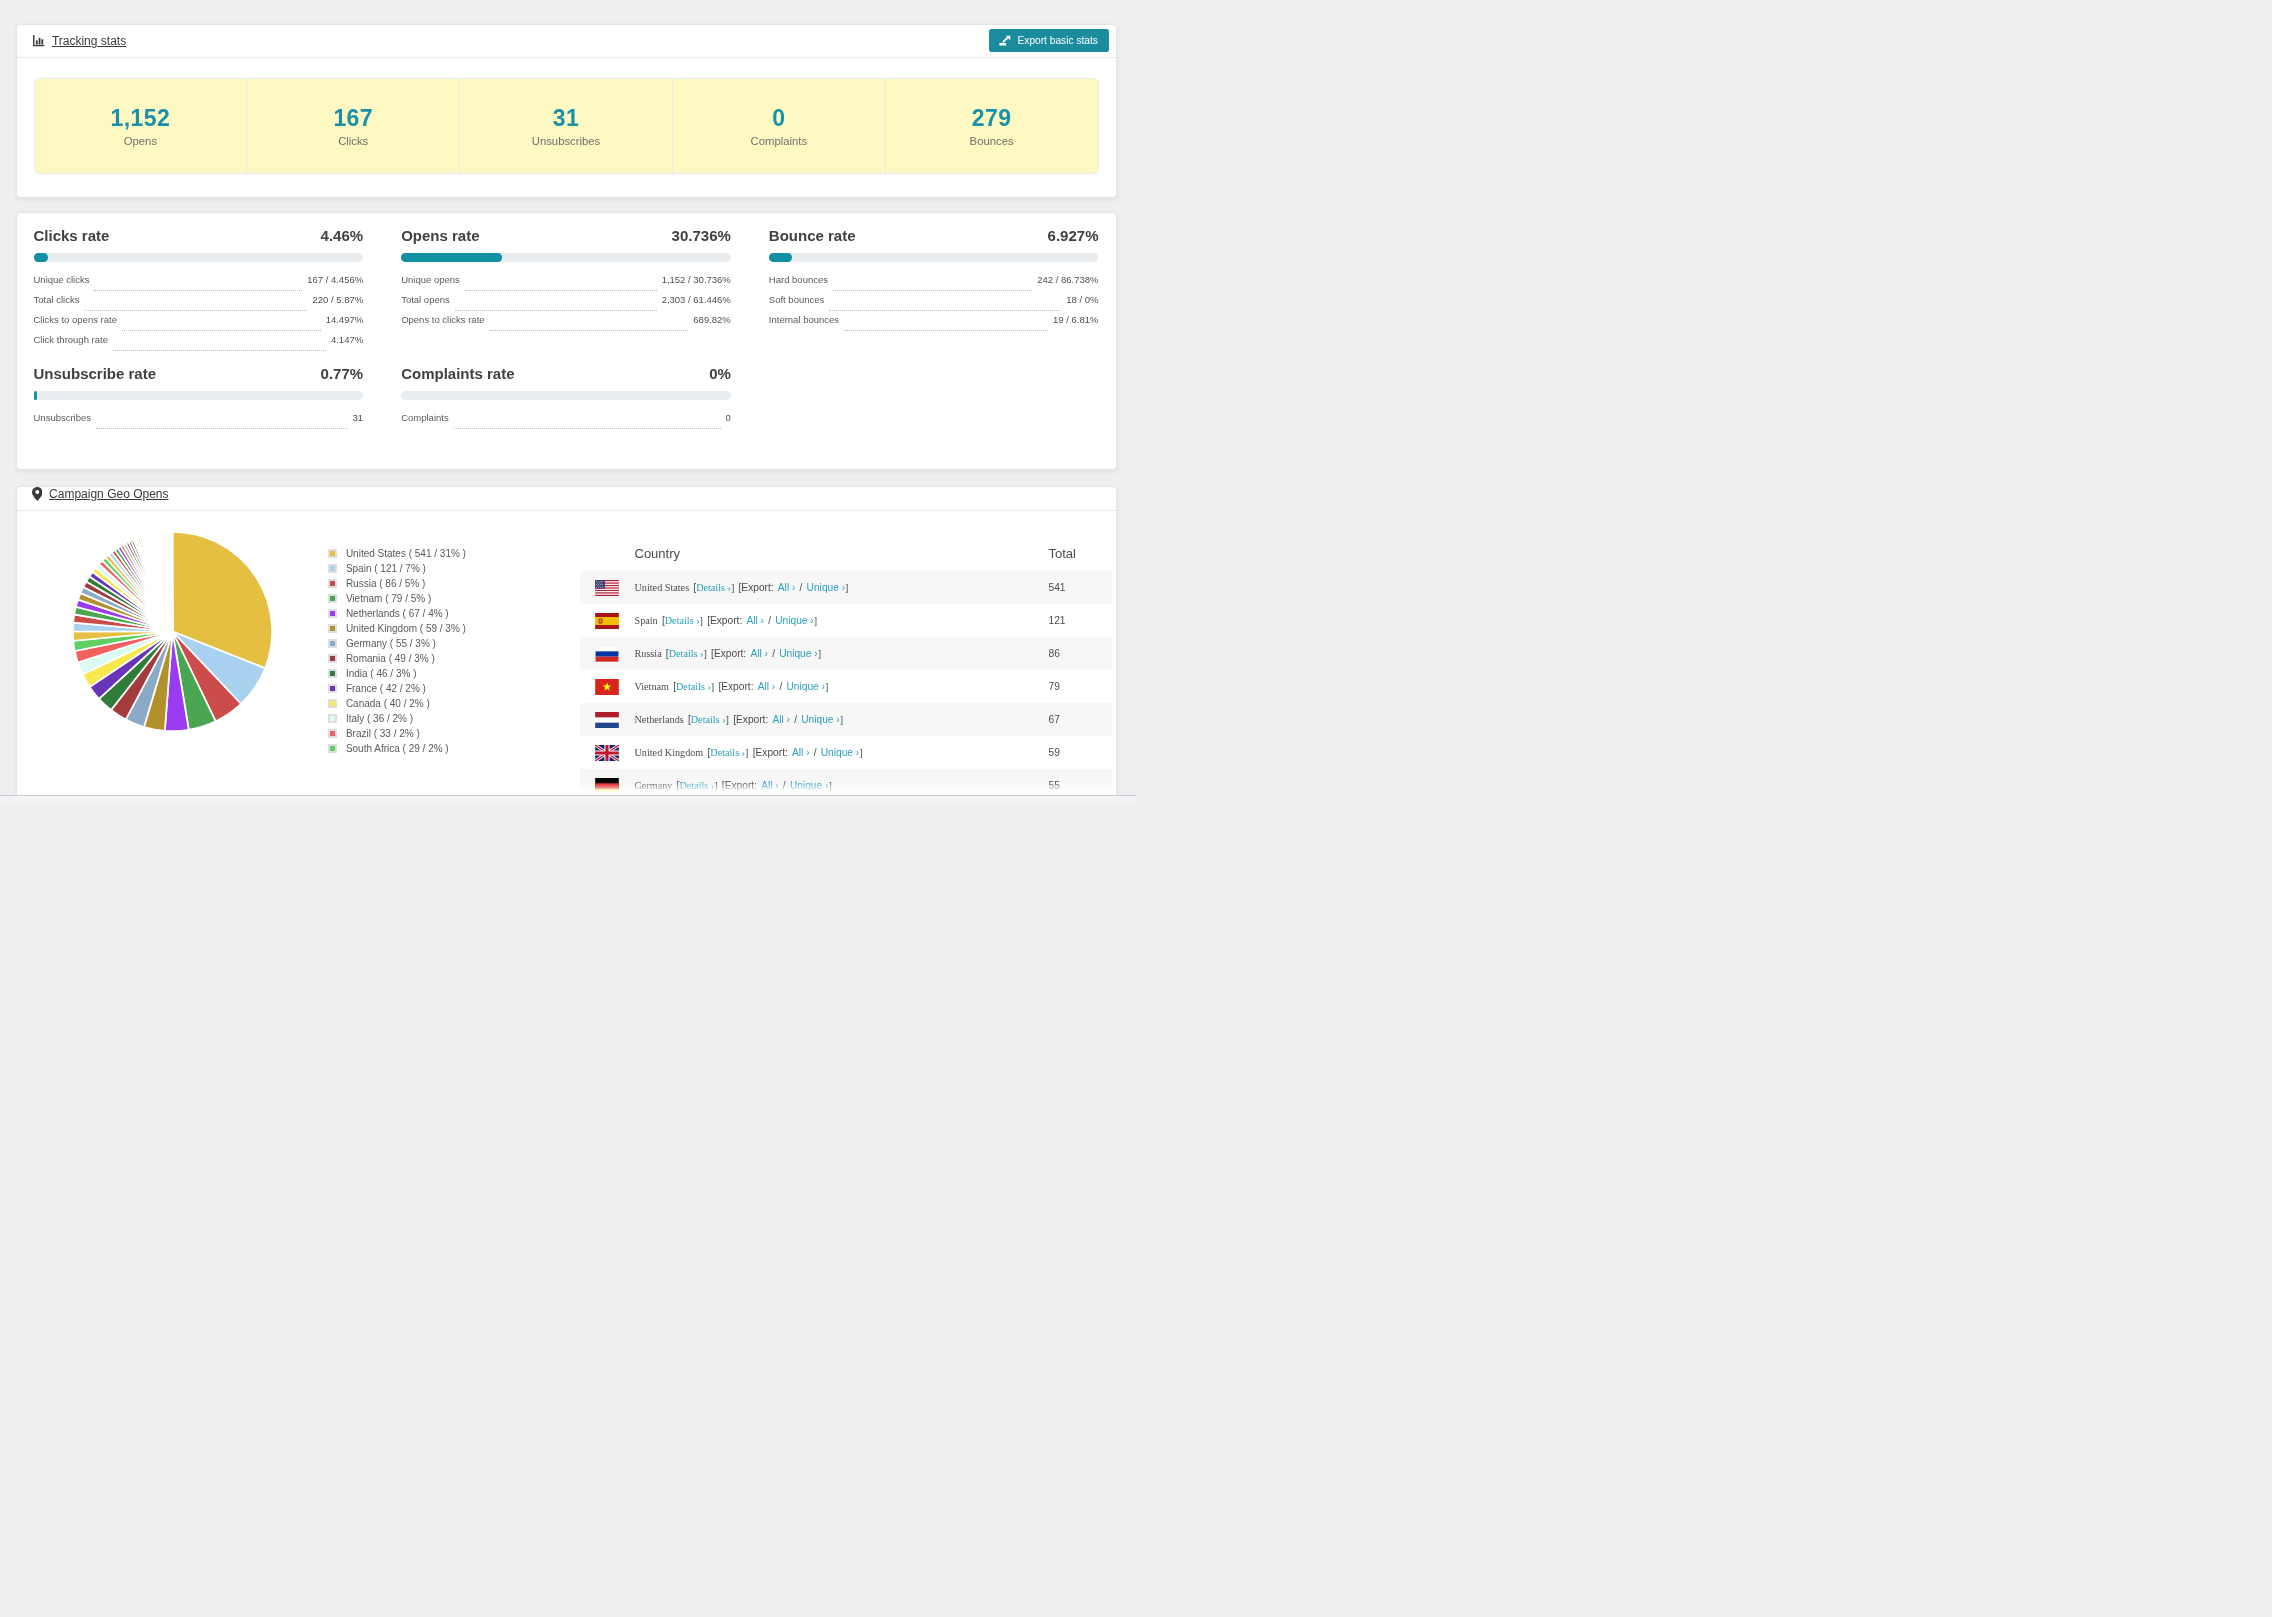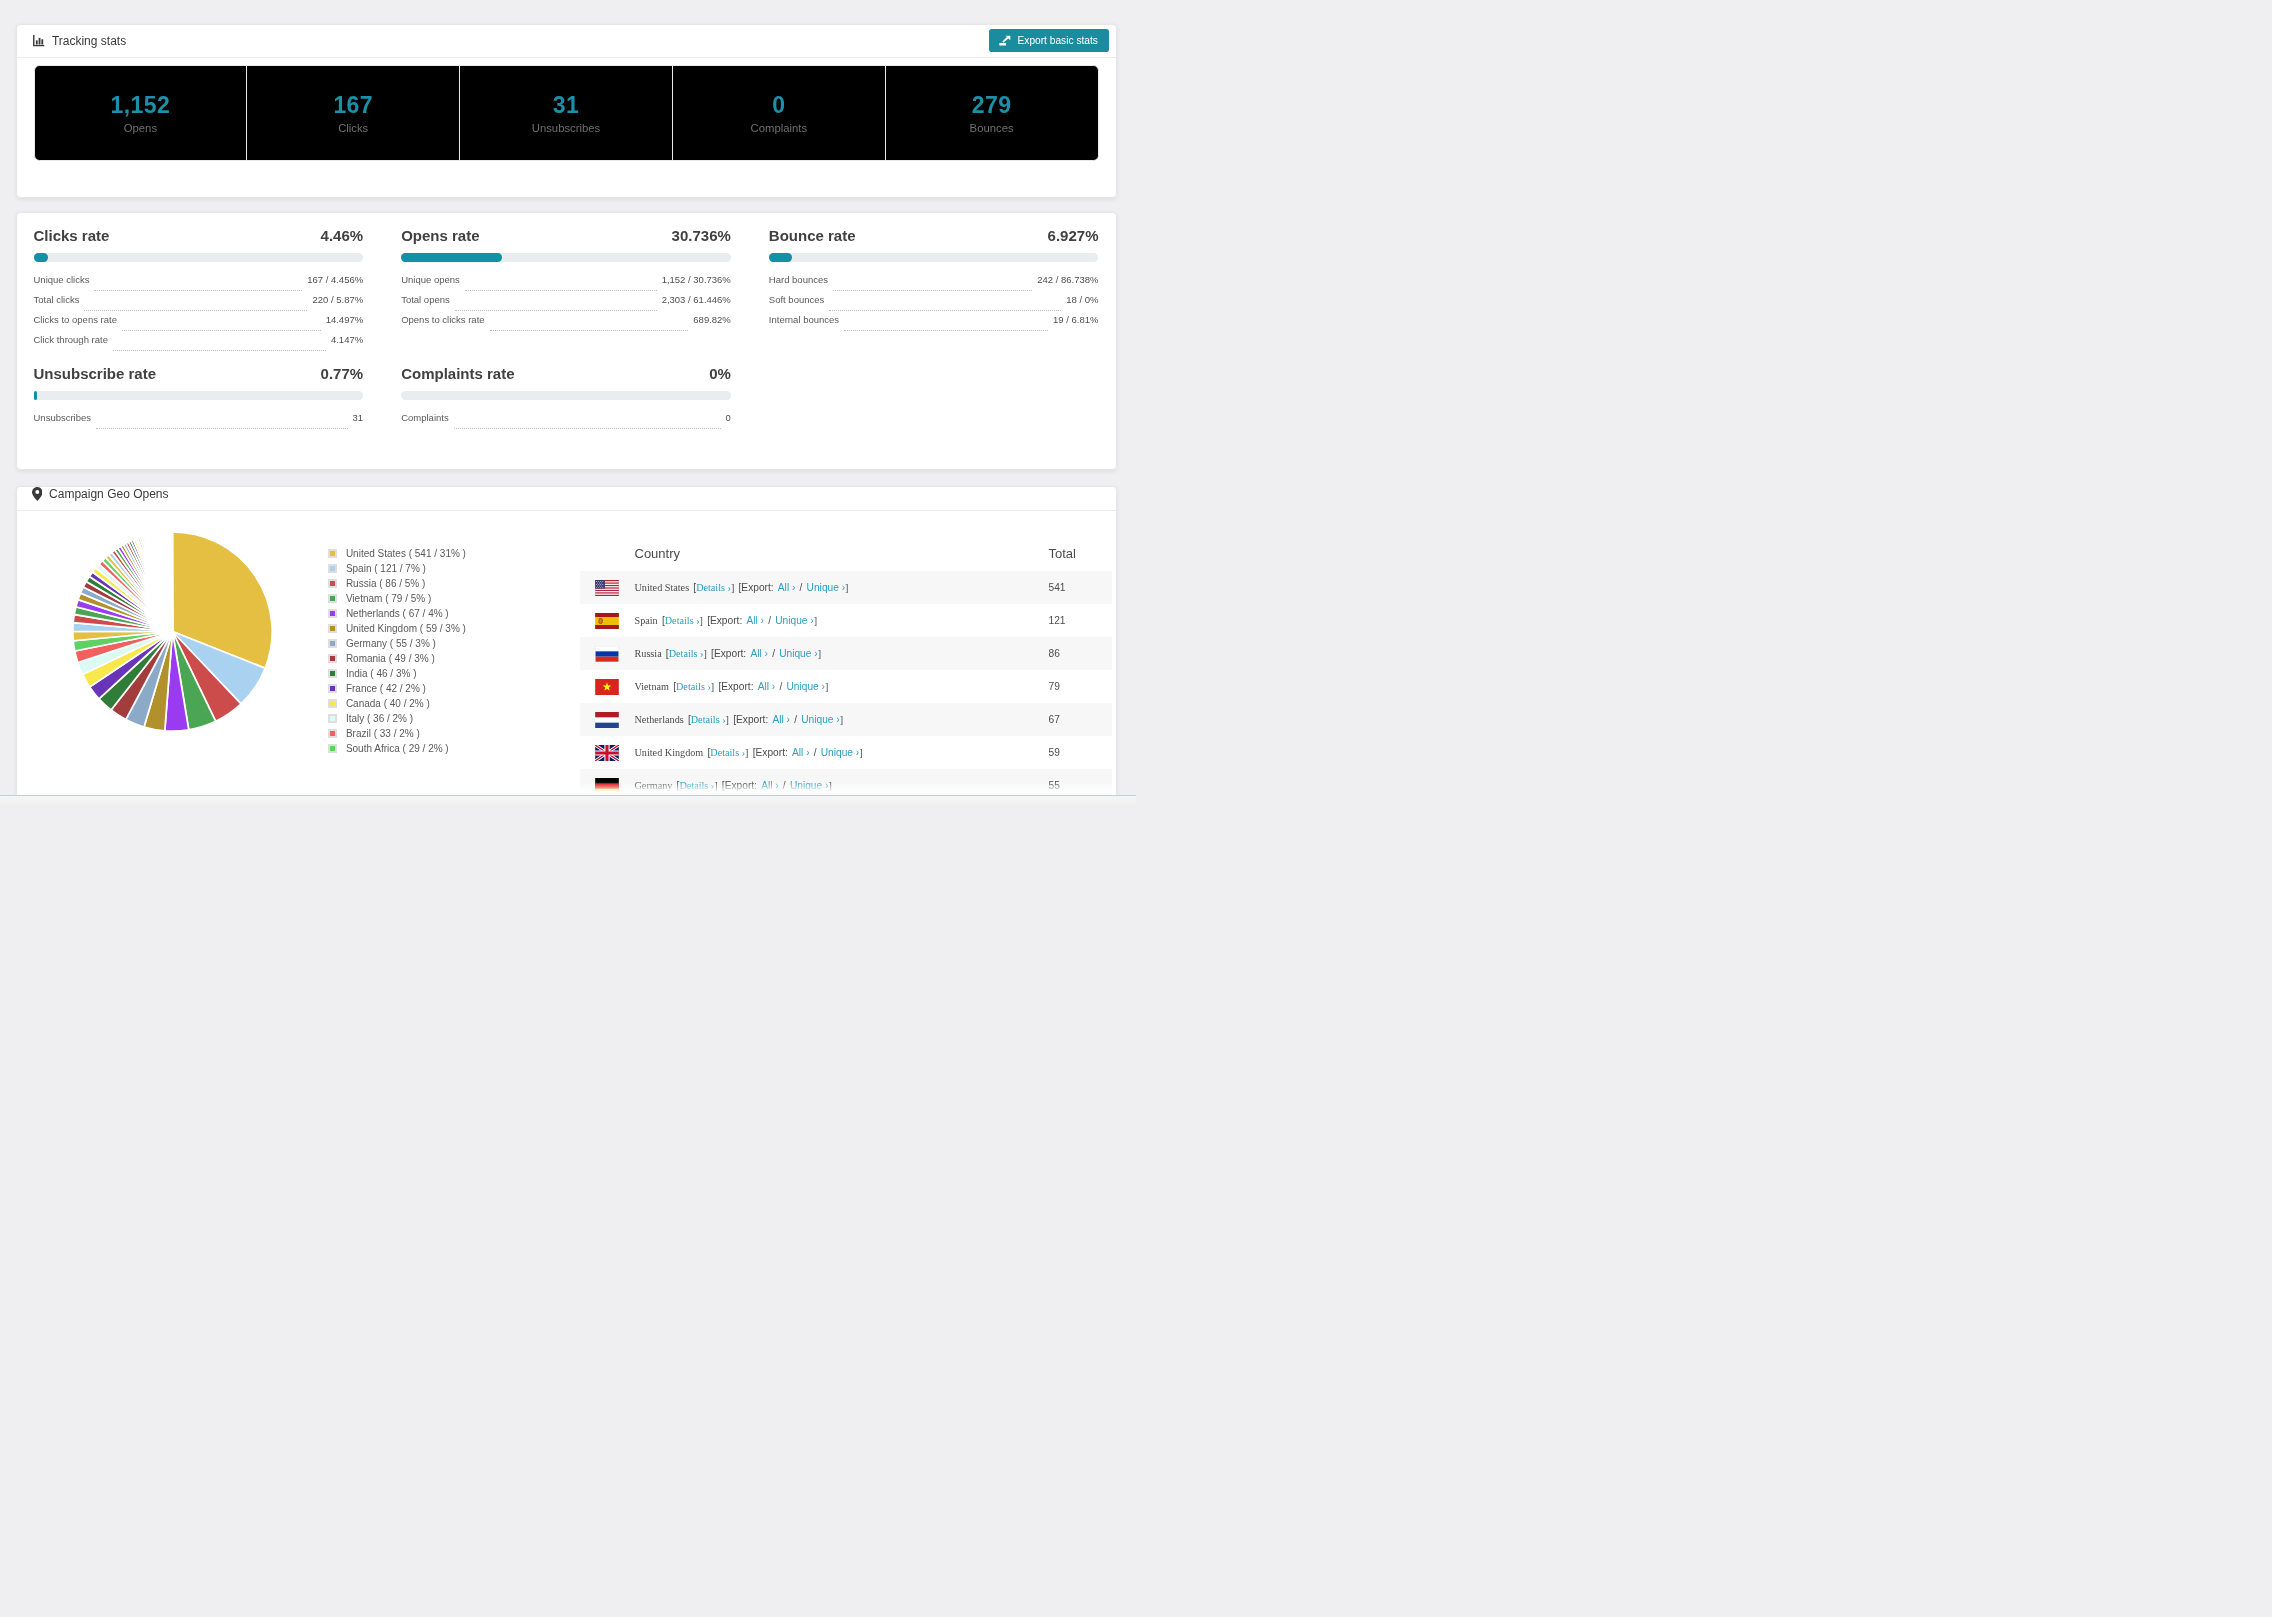--- a/index.html
+++ b/index.html
@@ -7,28 +7,28 @@
   *{box-sizing:border-box;}
 
   .panel{position:absolute;left:15.5px;width:1101px;background:#fff;border:0.7px solid #e6e6e6;
     border-radius:4.2px;box-shadow:0 1.4px 4.2px rgba(50,50,70,.08);}
   #panel-tracking{top:24px;height:174px;}
   #panel-rates{top:212px;height:258px;}
   #panel-geo{top:486px;height:311px;overflow:hidden;border-bottom-left-radius:0;border-bottom-right-radius:0;}
 
   .panel-header{height:33px;border-bottom:0.7px solid #ececec;display:flex;align-items:center;
     padding:0 15px;position:relative;}
-  .panel-title{font-size:12px;color:#3b3b3b;margin-left:7px;}
+  .panel-title{font-size:12px;color:#3b3b3b;margin-left:7px;text-decoration:underline;}
   .hdr-icon{display:flex;align-items:center;}
 
   #export-btn{position:absolute;right:7px;top:4.2px;height:23px;padding:0 10.6px;
     background:#1b8c9e;color:#fff;border:none;border-radius:2.8px;font-size:10.2px;
     font-family:inherit;display:flex;align-items:center;gap:6.4px;cursor:pointer;}
 
-  #stats-row{margin:7px 17px 0;height:96px;border:0.7px solid #e9e9e9;border-radius:5.6px;display:flex;background:#000000;}
+  #stats-row{margin:20px 17px 0;height:96px;border:0.7px solid #e9e9e9;border-radius:5.6px;display:flex;background:#fef9c3;}
   .stat-box{flex:1;display:flex;flex-direction:column;justify-content:center;align-items:center;
     border-left:0.7px solid #e9e9e9;}
   .stat-box:first-child{border-left:none;}
   .stat-value{font-size:23px;font-weight:800;color:#1a90a9;letter-spacing:0.4px;}
   .stat-label{font-size:11.3px;color:#6f6f6f;margin-top:2.8px;}
 
   #rates-grid{display:grid;grid-template-columns:repeat(3,1fr);column-gap:38px;row-gap:11.3px;padding:14px 17px;}
   .rate-head{display:flex;justify-content:space-between;align-items:baseline;font-weight:700;
     font-size:15px;color:#414141;}
   .bar{margin-top:9.2px;height:9.2px;background:#eaedf0;border-radius:4.2px;position:relative;}

